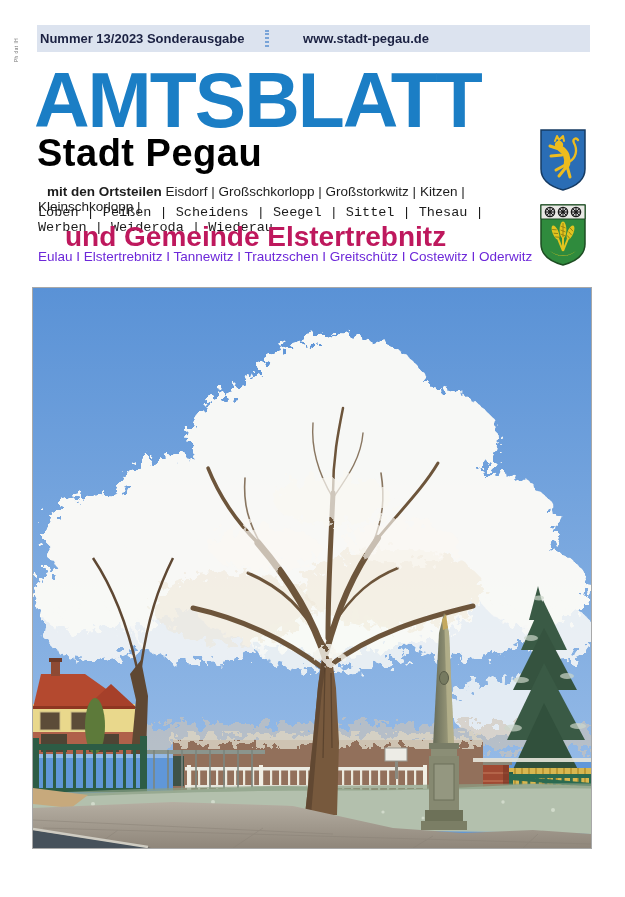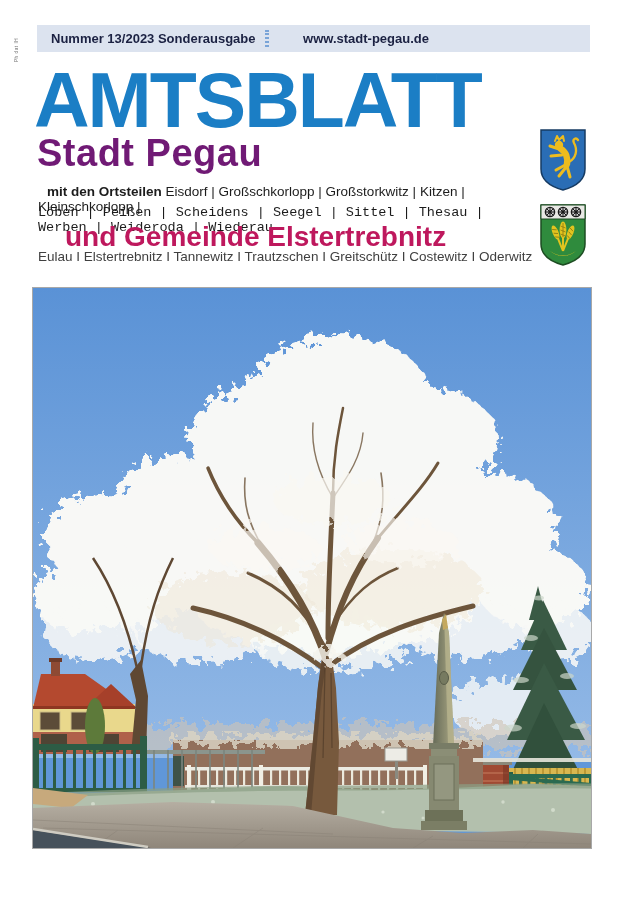--- a/index.html
+++ b/index.html
@@ -13,42 +13,42 @@
     position:absolute; left:14px; top:62px;
     transform:rotate(-90deg); transform-origin:0 0;
     font-size:4.5px; color:#777; letter-spacing:.6px; white-space:nowrap;
   }
   .header-bar {
     position:absolute; left:37px; top:25px; width:553px; height:27px;
     background:#dce3ef; display:flex; align-items:center;
     color:#1b2142; font-weight:bold; font-size:13px;
   }
   .hc { display:flex; align-items:center; height:100%; }
-  .hc-issue { width:228px; padding-left:14px; }
+  .hc-issue { width:228px; padding-left:3px; }
   .hc-date  { flex:1; justify-content:center; }
   .hc-site  { width:172px; justify-content:flex-end; padding-right:12px; }
   .sep { width:0; height:17px; border-left:2px dotted #79a4d8; }
   .title {
     position:absolute; left:34px; top:56px;
     font-size:77px; font-weight:bold; letter-spacing:-2px; line-height:1;
     color:#1b7ec5;
     margin-top:6px;
   }
   .subtitle {
     position:absolute; left:37px; top:132px;
-    font-size:38px; font-weight:bold; color:#701a75; letter-spacing:.5px;
+    font-size:38px; font-weight:bold; color:#000000; letter-spacing:.5px;
   }
   .orts-line1 { position:absolute; left:38px; top:184px; width:490px; font-size:13.5px; color:#1c1c1c; }
   .orts-line1 .lbl { font-weight:bold;margin-left:9px; }
   .orts-line2 { position:absolute; left:38px; top:205px; width:490px; font-size:13.5px; color:#1c1c1c;font-family:Liberation Mono, monospace; }
   .gem-heading {
     position:absolute; left:37px; top:221px;
     font-size:28px; font-weight:bold; color:#be185d;margin-left:28px;
   }
-  .gem-places { position:absolute; left:38px; top:249px; width:500px; font-size:13.5px; color:#404040; }
+  .gem-places { position:absolute; left:38px; top:249px; width:500px; font-size:13.5px; color:#6d28d9; }
   .arms { position:absolute; left:540px; top:129px; width:46px; }
   .arms svg { display:block; }
   .arms .coa2 { margin-top:13px; }
   .photo-frame {
     position:absolute; left:32px; top:287px; width:560px; height:562px;
     border:1px solid #a8a8a8; background:#6097d8;
   }
   .photo-frame svg { display:block; }
 </style>
 </head>

